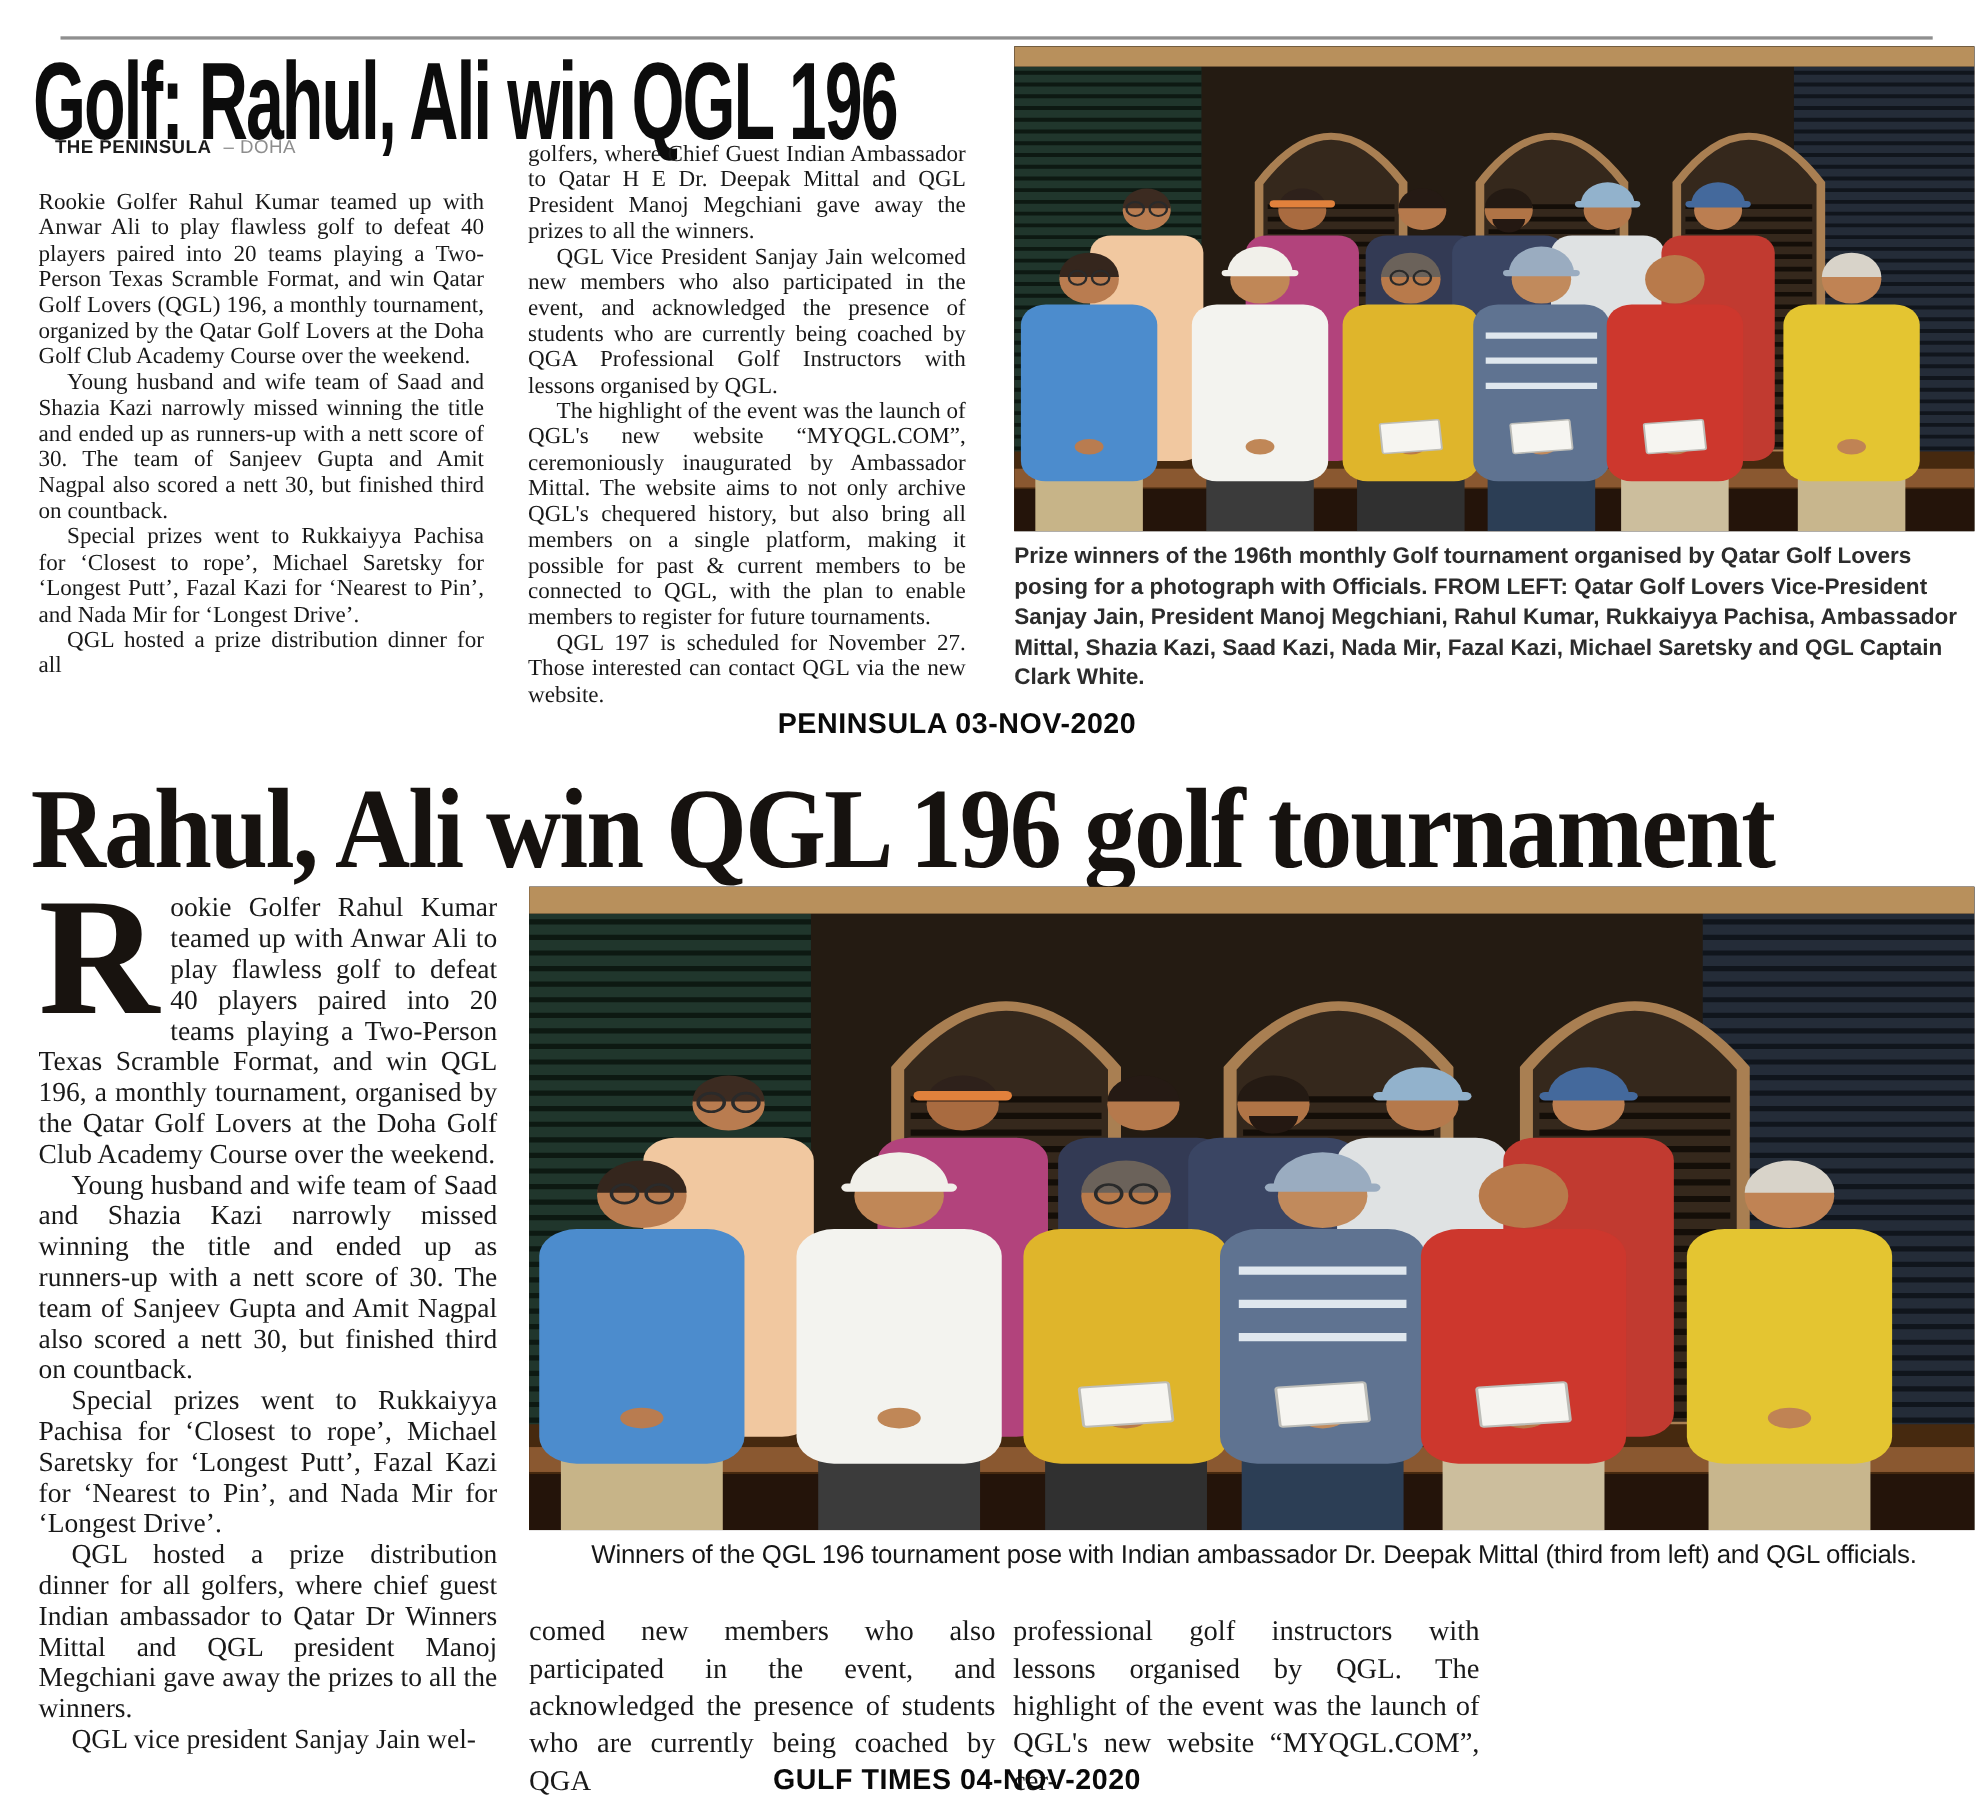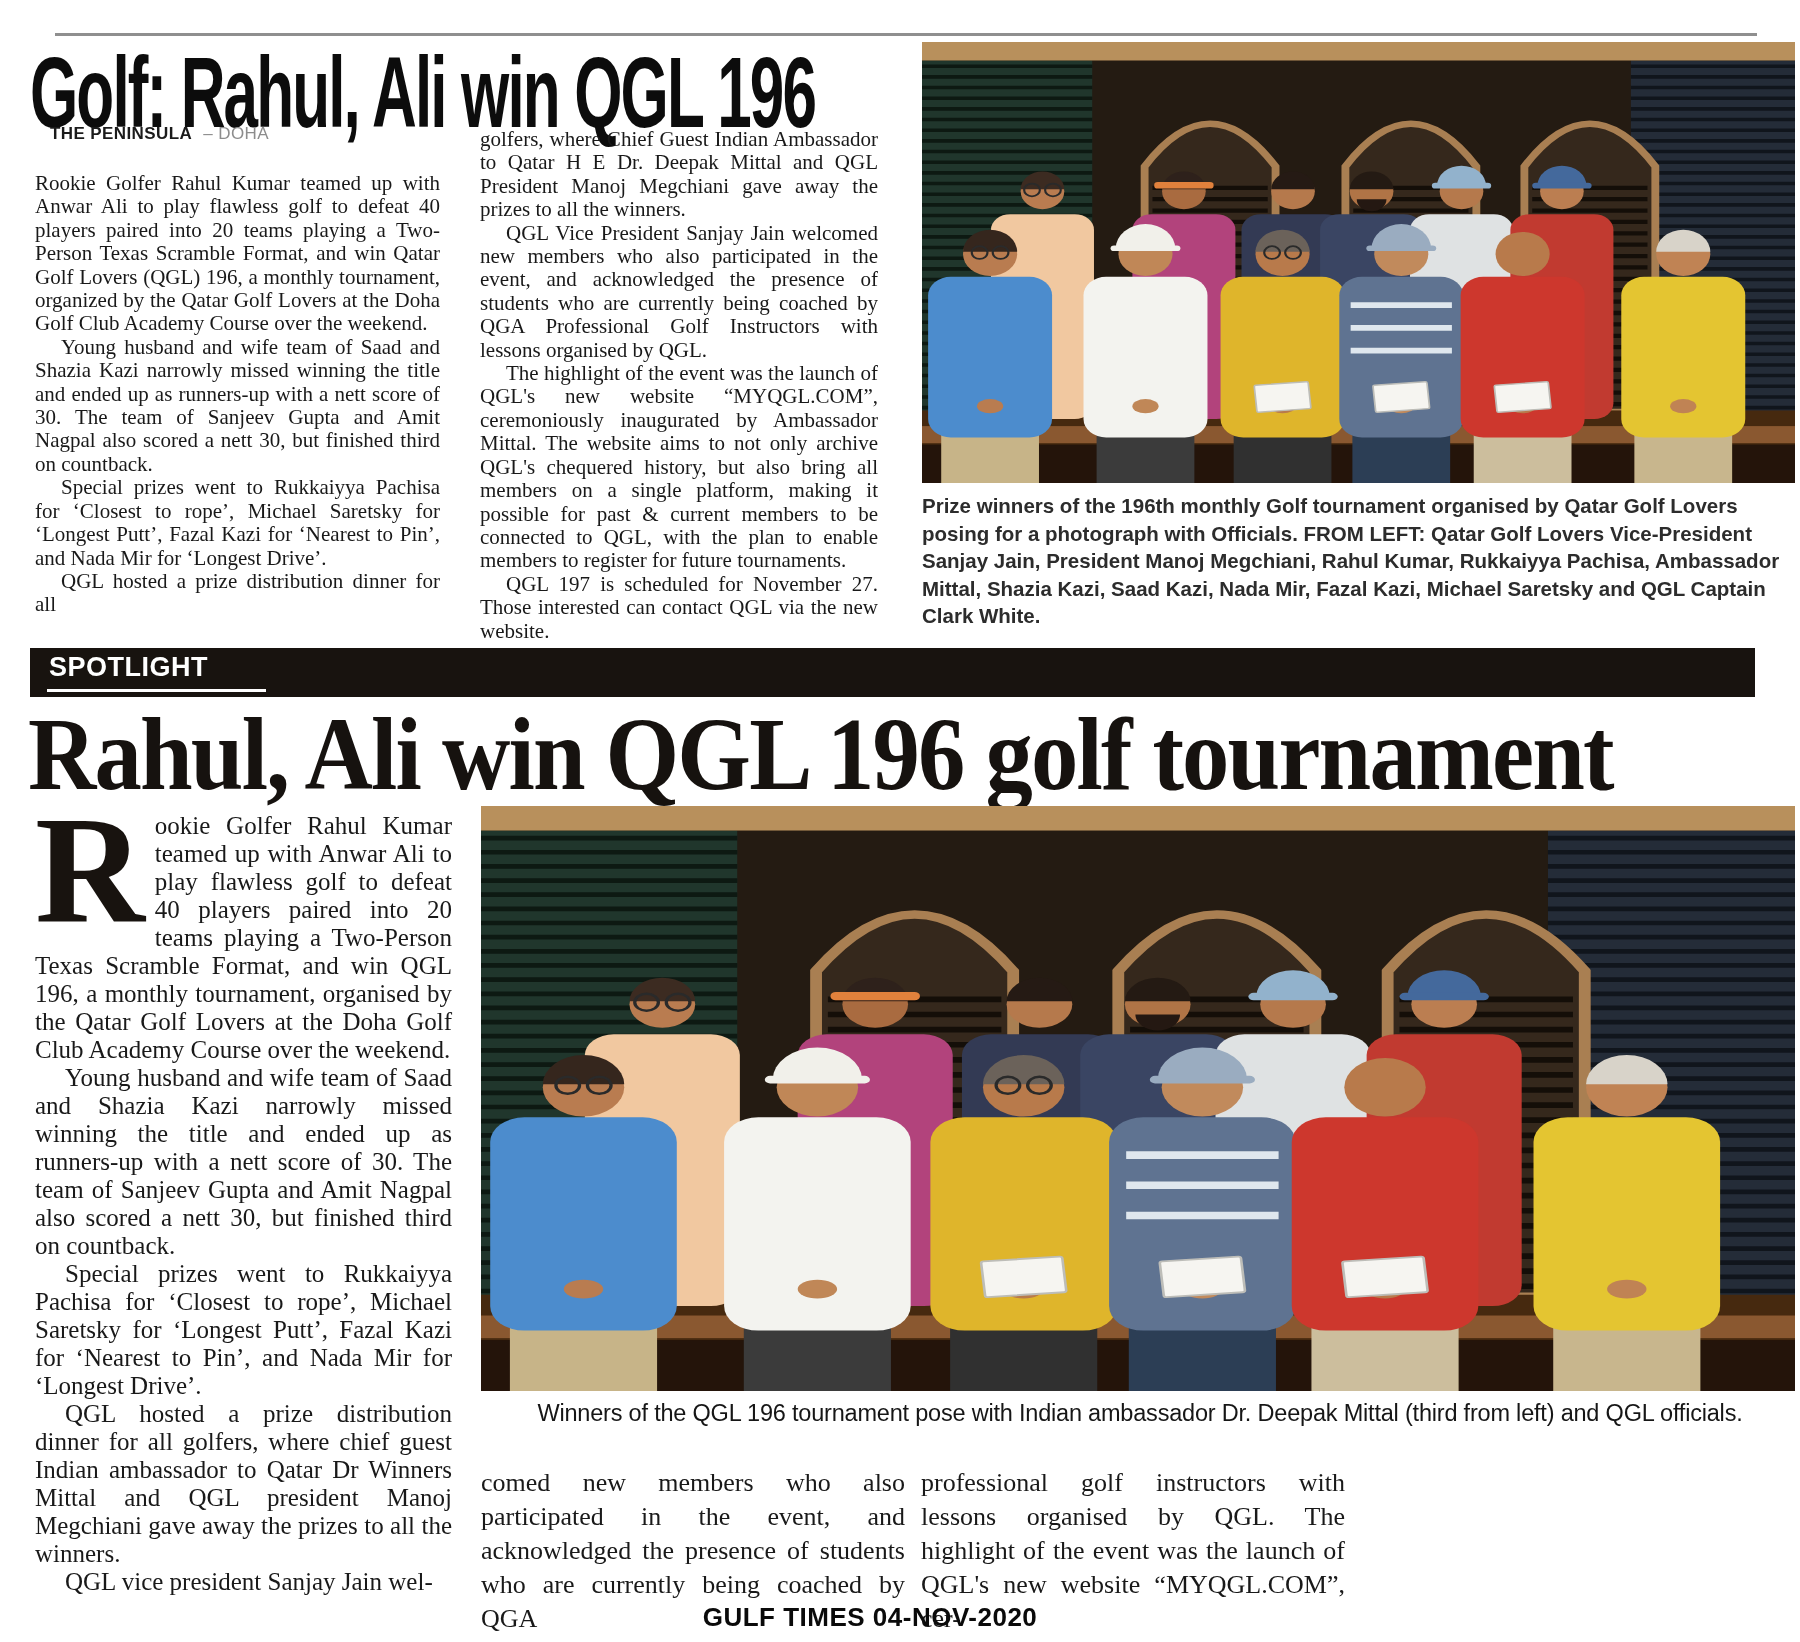--- a/index.html
+++ b/index.html
@@ -283,23 +283,20 @@
         <circle cx="872" cy="298" r="31" fill="#c08354"></circle>
         <path d="M 841 295 a 31 31 0 0 1 62 0 z" fill="#d8d3c9"></path>
         <ellipse cx="872" cy="512" rx="15" ry="10" fill="#c08354"></ellipse>
       </svg>
   </figure>
 
   <div class="abs caption1" style="left:922px;top:492px;width:877px;">Prize winners of the 196th monthly Golf tournament organised by Qatar Golf Lovers posing for a photograph with Officials. FROM LEFT: Qatar Golf Lovers Vice-President Sanjay Jain, President Manoj Megchiani, Rahul Kumar, Rukkaiyya Pachisa, Ambassador Mittal, Shazia Kazi, Saad Kazi, Nada Mir, Fazal Kazi, Michael Saretsky and QGL Captain Clark White.</div>
 
   <div class="abs srclabel" style="left:0;top:600px;width:1740px;margin-top:42px;">PENINSULA 03-NOV-2020</div>
 
-  <div class="abs spotbar" style="left:30px;top:648px;width:1725px;height:49px;">
-    <span class="spotlabel">SPOTLIGHT</span>
-  </div>
 
   <div class="abs" style="left:28px;top:704px;width:1768px;height:100px;">
     <div class="h2">Rahul, Ali win QGL 196 golf tournament</div>
   </div>
 
   <div class="abs col2b" style="left:35px;top:812px;width:417px;">
     <p><span class="dropcap">R</span><span>ookie Golfer Rahul Kumar teamed up with Anwar Ali to play flawless golf to defeat 40 players paired into 20 teams playing a Two-Person Texas Scramble Format, and win QGL 196, a monthly tournament, organised by the Qatar Golf Lovers at the Doha Golf Club Academy Course over the weekend.</span></p>
     <p class="ind">Young husband and wife team of Saad and Shazia Kazi narrowly missed winning the title and ended up as runners-up with a nett score of 30. The team of Sanjeev Gupta and Amit Nagpal also scored a nett 30, but finished third on countback.</p>
     <p class="ind">Special prizes went to Rukkaiyya Pachisa for ‘Closest to rope’, Michael Saretsky for ‘Longest Putt’, Fazal Kazi for ‘Nearest to Pin’, and Nada Mir for ‘Longest Drive’.</p>
     <p class="ind">QGL hosted a prize distribution dinner for all golfers, where chief guest Indian ambassador to Qatar Dr Winners Mittal and QGL president Manoj Megchiani gave away the prizes to all the winners.</p>

